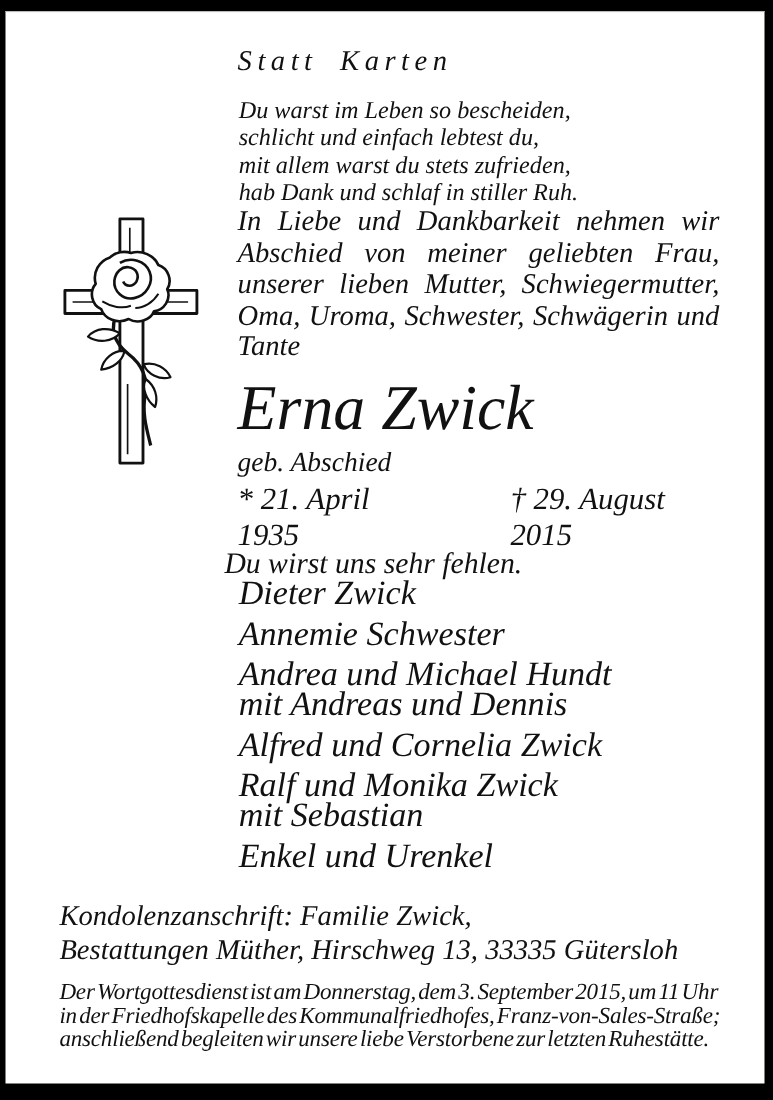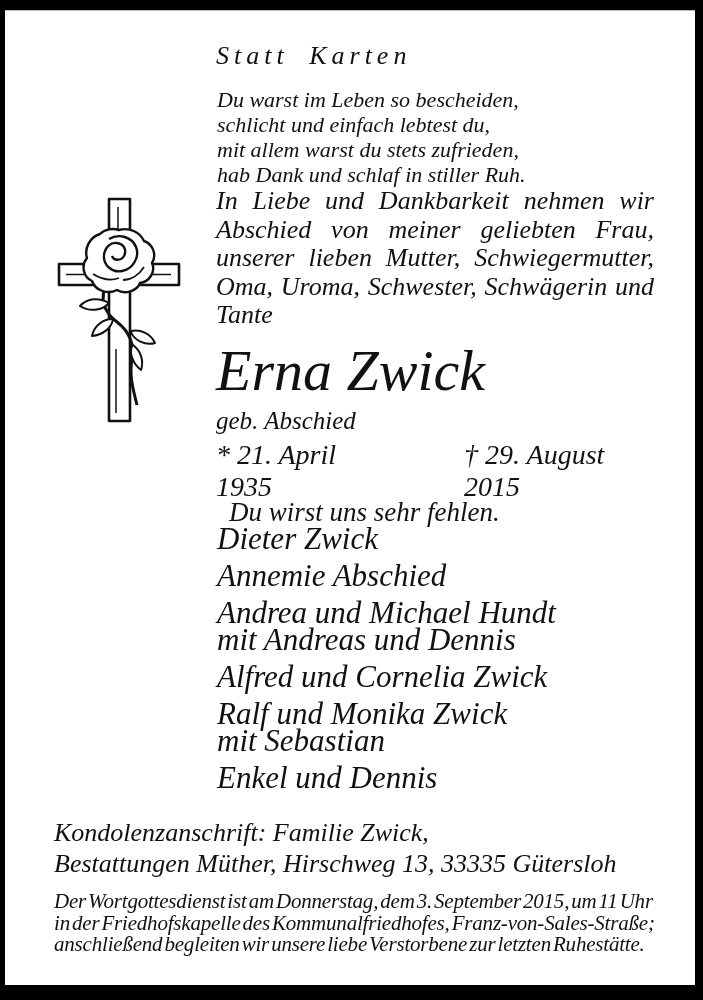--- a/index.html
+++ b/index.html
@@ -46,21 +46,21 @@
   .maiden-name   { font-size: 25px; line-height: 28px; margin-top: 6px; font-style: italic; }
   .dates {
     margin-top: 4px;
     font-size: 28px;
     display: flex;
     justify-content: center;
     gap: 77px;
     font-style: italic;
   }
 
-  .farewell { left: 224px; top: 486px; font-size: 27px; }
+  .farewell { left: 199px; top: 486px; font-size: 27px; }
 
   .mourners { left: 212px; top: 514px; font-size: 31px; line-height: 27px; }
   .mourner-line.main { margin-top: 10px; }
   .mourner-line.cont { margin-top: 0; }
   .mourners .mourner-line:first-child { margin-top: 0; }
 
   .condolence { left: 49px; top: 806px; font-size: 26px; line-height: 31px; }
 
   .service {
     left: 49px; top: 880px;
@@ -129,27 +129,27 @@
     <div class="dates">
       <span>* 21. April 1935</span>
       <span>† 29. August 2015</span>
     </div>
   </div>
 
   <div class="blk farewell">Du wirst uns sehr fehlen.</div>
 
   <div class="blk mourners">
     <div class="mourner-line main">Dieter Zwick</div>
-    <div class="mourner-line main">Annemie Abschied</div>
+    <div class="mourner-line main">Annemie Schwester</div>
     <div class="mourner-line main">Andrea und Michael Hundt</div>
     <div class="mourner-line cont">mit Andreas und Dennis</div>
     <div class="mourner-line main">Alfred und Cornelia Zwick</div>
     <div class="mourner-line main">Ralf und Monika Zwick</div>
     <div class="mourner-line cont">mit Sebastian</div>
-    <div class="mourner-line main">Enkel und Dennis</div>
+    <div class="mourner-line main">Enkel und Urenkel</div>
   </div>
 
   <div class="blk condolence">
     <div>Kondolenzanschrift: Familie Zwick,</div>
     <div>Bestattungen Müther, Hirschweg 13, 33335 Gütersloh</div>
   </div>
 
   <div class="blk service">
     <div>Der Wortgottesdienst ist am Donnerstag, dem 3. September 2015, um 11 Uhr</div>
     <div>in der Friedhofskapelle des Kommunalfriedhofes, Franz-von-Sales-Straße;</div>

